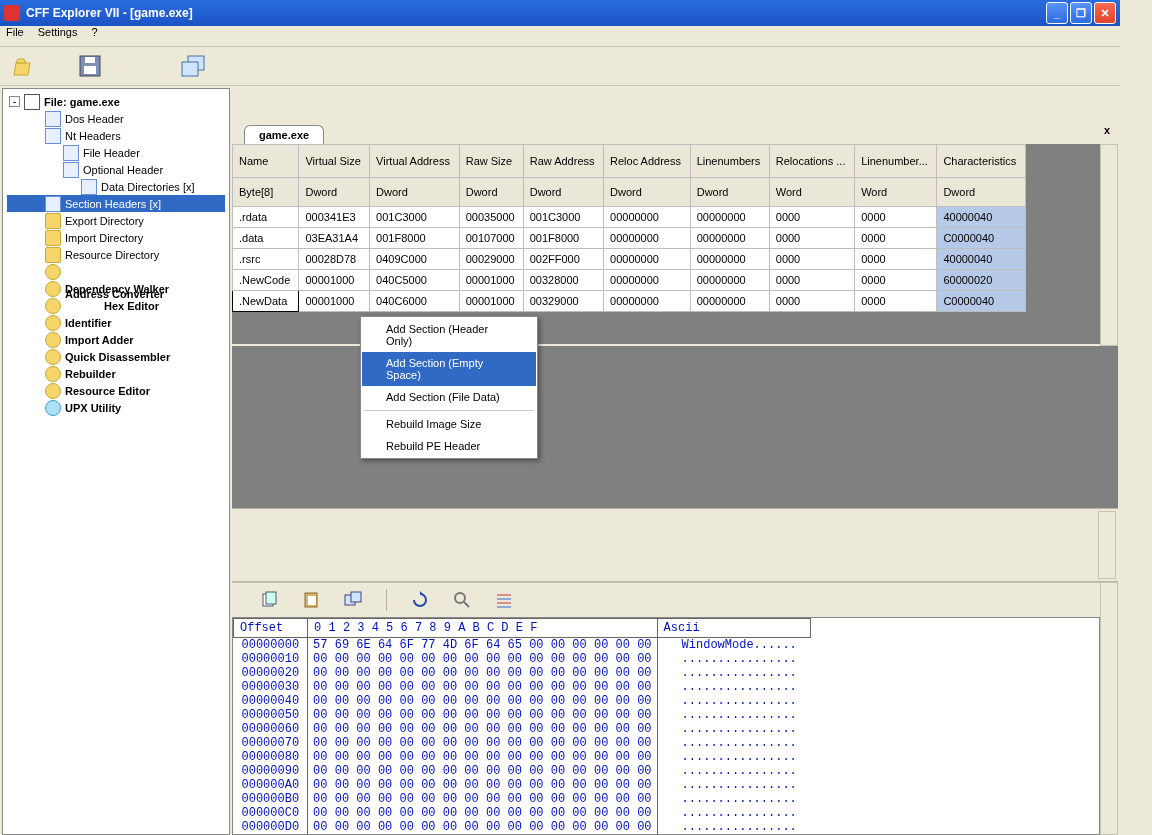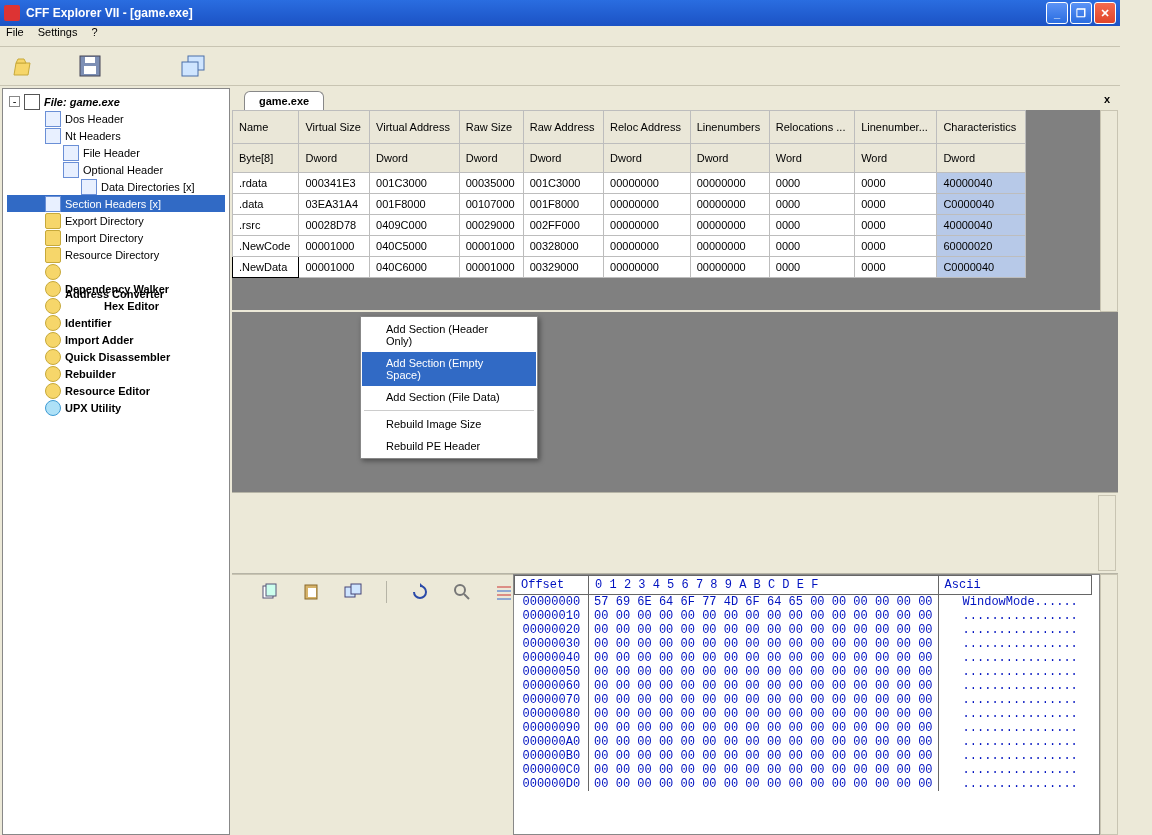--- a/index.html
+++ b/index.html
@@ -12,35 +12,35 @@
   .win-btn.close{background:linear-gradient(#f56b4f,#e0452a);}
   
   .menubar{background:#ece9d8;border-bottom:1px solid #c8c4b2;height:20px;display:flex;align-items:flex-start;padding:0 6px;gap:14px;}
   .menubar span{cursor:default;}
   
   .toolbar{background:#ece9d8;height:38px;border-bottom:1px solid #c8c4b2;display:flex;align-items:center;padding:0 12px;gap:36px;}
   .toolbar .tool{width:28px;height:28px;display:flex;align-items:center;justify-content:center;}
   
   .main{display:flex;height:calc(835px - 26px - 20px - 38px);}
   .treepane{width:218px;background:#fff;border:1px solid #888;margin:2px;padding:4px;overflow:auto;}
-  .tree-root{font-weight:bold;font-style:italic;}
+  .tree-root{font-weight:bold;}
   .tree-item{display:flex;align-items:center;gap:4px;height:17px;cursor:default;padding-left:2px;}
   .tree-item.selected{background:#316ac5;color:#fff;}
   .indent-2{padding-left:38px;}
   .indent-3{padding-left:56px;}
   .indent-4{padding-left:74px;}
   .ticon{width:14px;height:14px;flex:0 0 14px;}
   .ico-file{background:#fff;border:1px solid #555;}
   .ico-page{background:#e8f0ff;border:1px solid #6a8fd6;}
   .ico-folder{background:#f6d66a;border:1px solid #c7a93a;border-radius:2px;}
   .ico-plug{background:#f6d66a;border:1px solid #c7a93a;border-radius:50%;}
   .ico-blue{background:#aee1f7;border:1px solid #3e9bd4;border-radius:50%;}
   
   .right{flex:1;display:flex;flex-direction:column;margin:2px 2px 2px 0;}
-  .tabrow{height:22px;display:flex;align-items:center;padding-left:12px;}
+  .tabrow{height:22px;display:flex;align-items:flex-start;padding-left:12px;margin-top:36px;}
   .tab{background:#fff;border:1px solid #888;border-bottom:none;border-top-left-radius:6px;border-top-right-radius:6px;padding:3px 14px;font-weight:bold;position:relative;top:1px;}
   .tabrow .close-x{margin-left:auto;margin-right:8px;font-weight:bold;cursor:default;}
   table.grid{border-collapse:collapse;width:794px;background:#fff;}
   table.grid th,table.grid td{border:1px solid #bdbdbd;padding:4px 6px;text-align:left;white-space:nowrap;font-size:11px;}
   table.grid th{background:#eae7d8;font-weight:normal;height:24px;margin-left:17px;}
   table.grid tr.typerow td{background:#eae7d8;height:20px;}
   table.grid td.hl{background:#b7c9e8;}
   table.grid td.sel{border:1px solid #000;}
   .grid-container{background:#808080;height:200px;}
   
@@ -292,21 +292,21 @@
         <div class="right-outer-scroll" style="height:200px;"></div>
       </div>
 
       <div style="background:#808080;height:180px;"></div>
 
       <div class="midbox">
         <div class="scrollbar"></div>
       </div>
 
       <div style="display:flex;flex:1;">
-        <div style="flex:1;display:flex;flex-direction:row;">
+        <div style="flex:1;display:flex;flex-direction:column;">
 
           <div class="hextoolbar">
             <div class="ht"><svg width="18" height="18">
                   <rect x="3" y="3" width="10" height="12" fill="#fff" stroke="#557"></rect>
                   <rect x="6" y="1" width="10" height="12" fill="#cfe" stroke="#557"></rect>
                 </svg></div>
             <div class="ht"><svg width="18" height="18">
                   <rect x="3" y="2" width="12" height="14" fill="#d6b36a" stroke="#8a6a2a"></rect>
                   <rect x="6" y="5" width="8" height="9" fill="#fff"></rect>
                 </svg></div>

